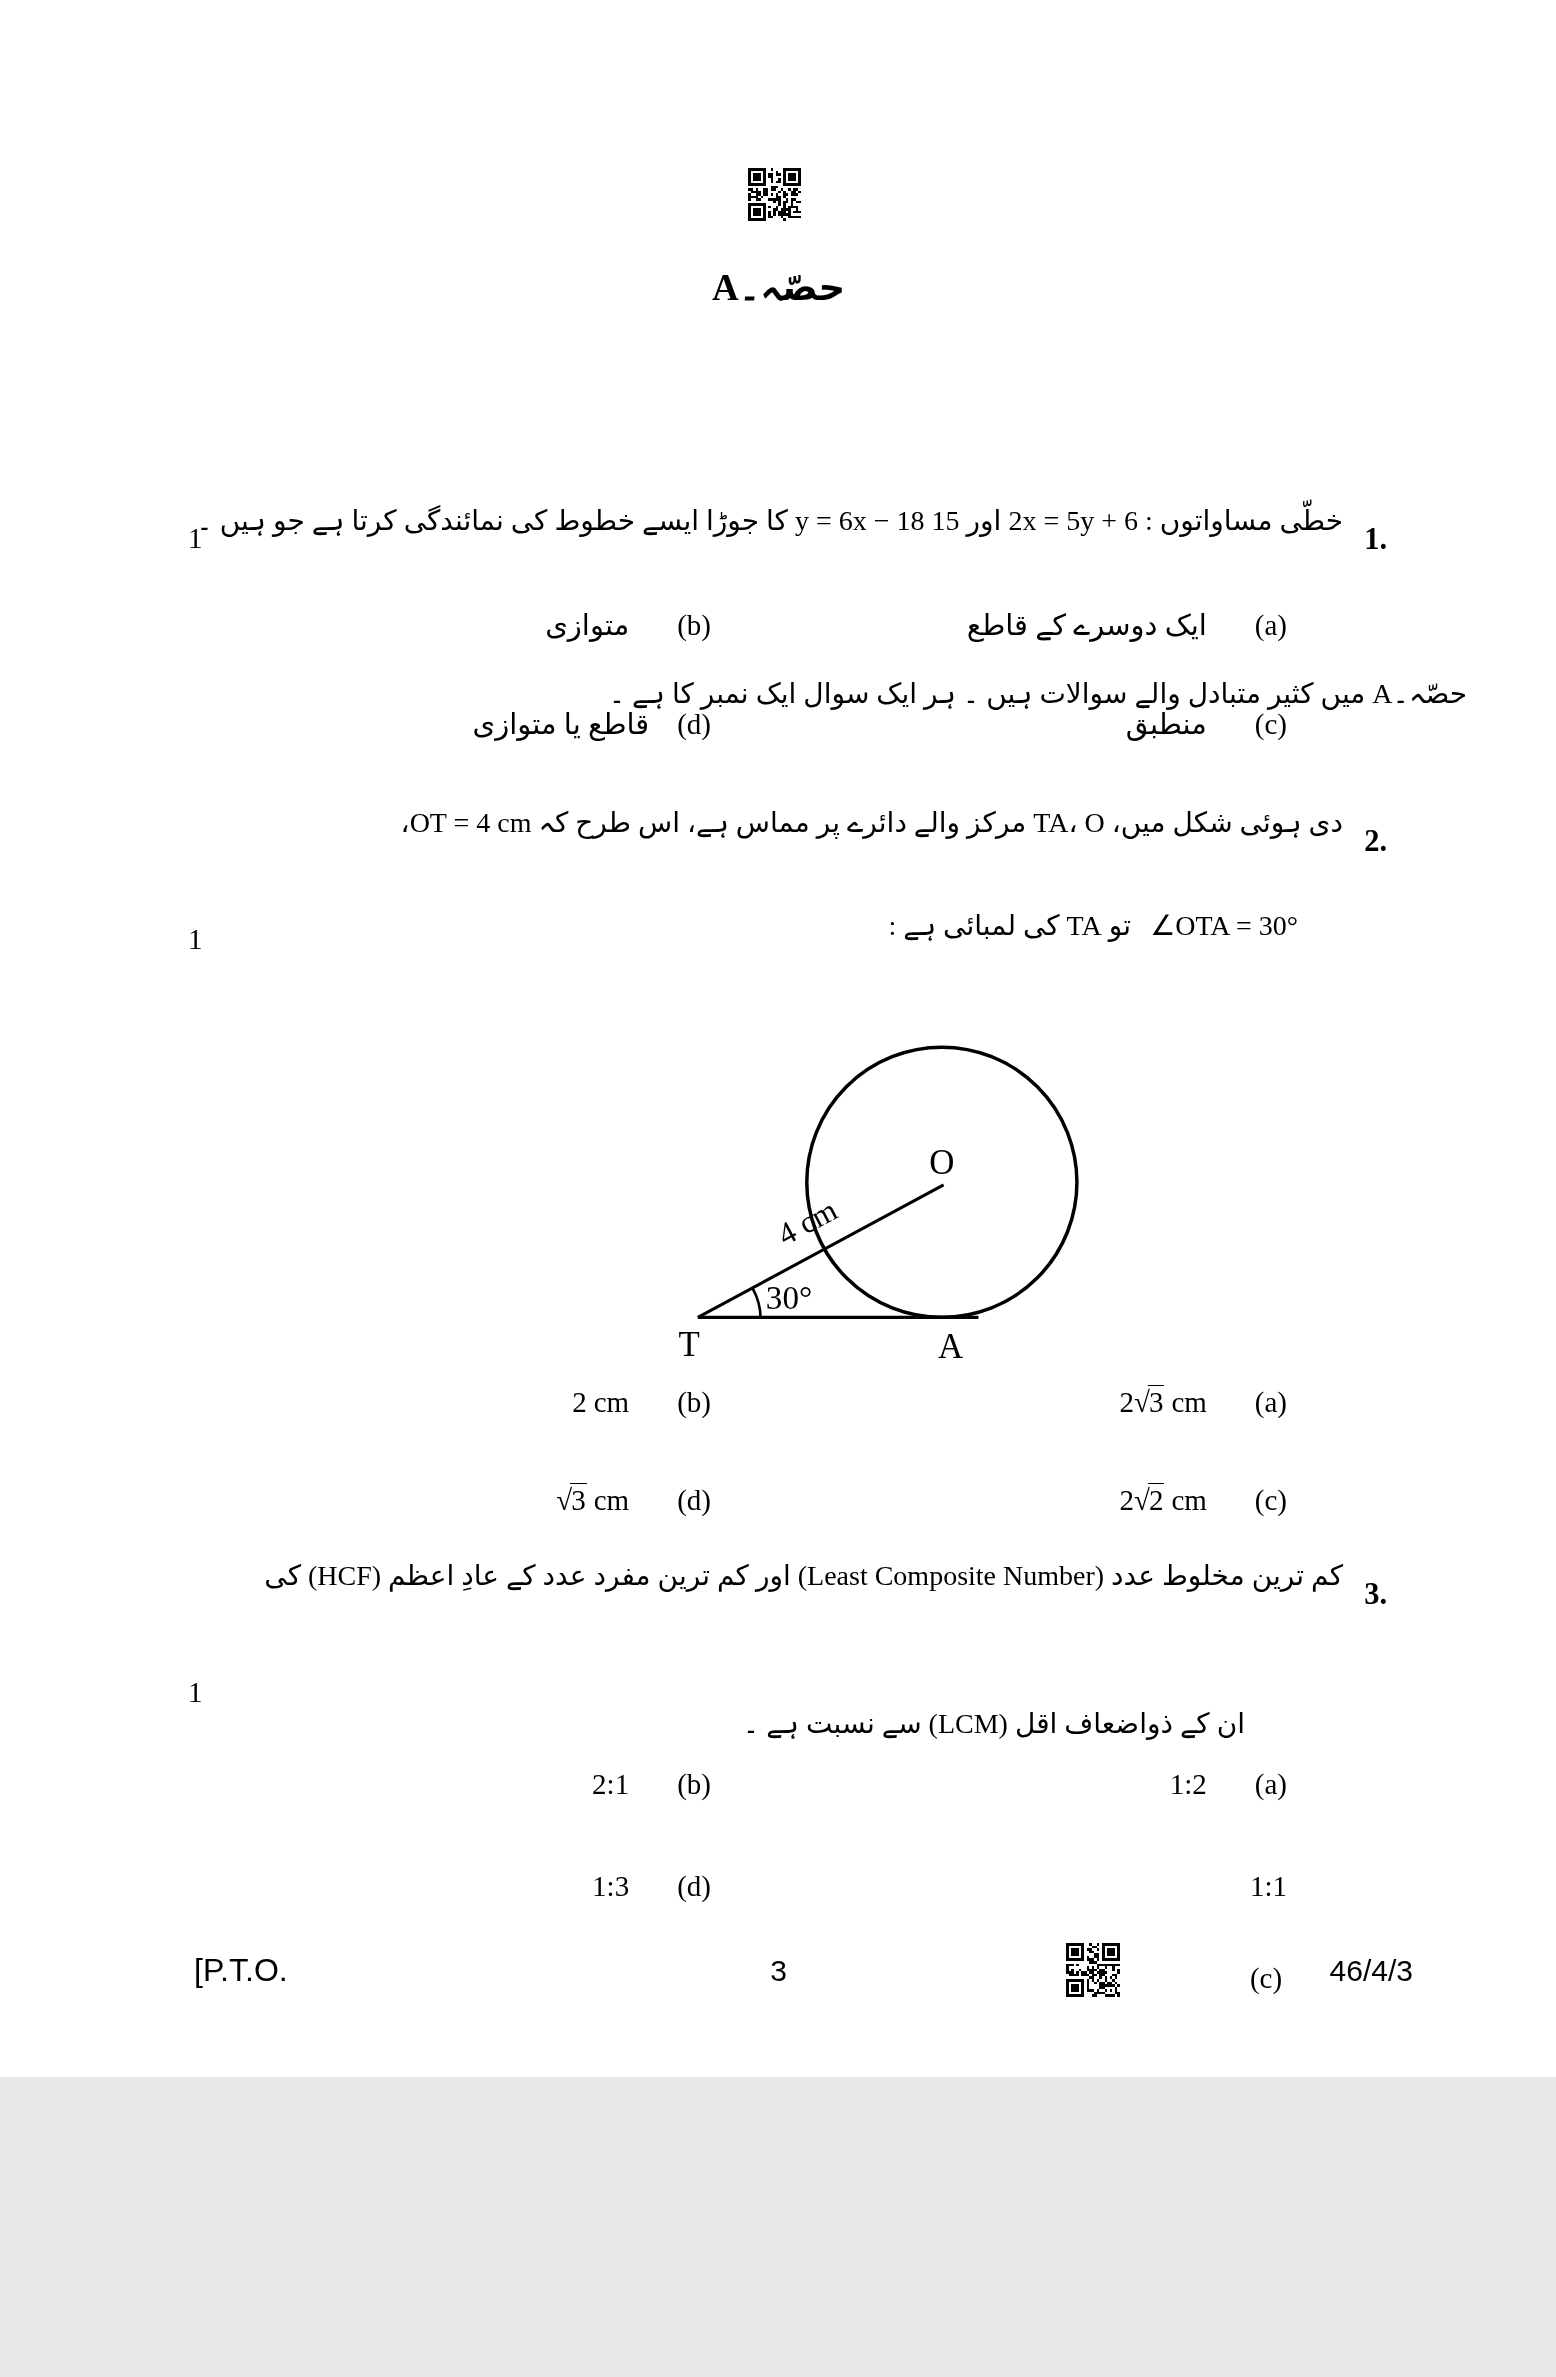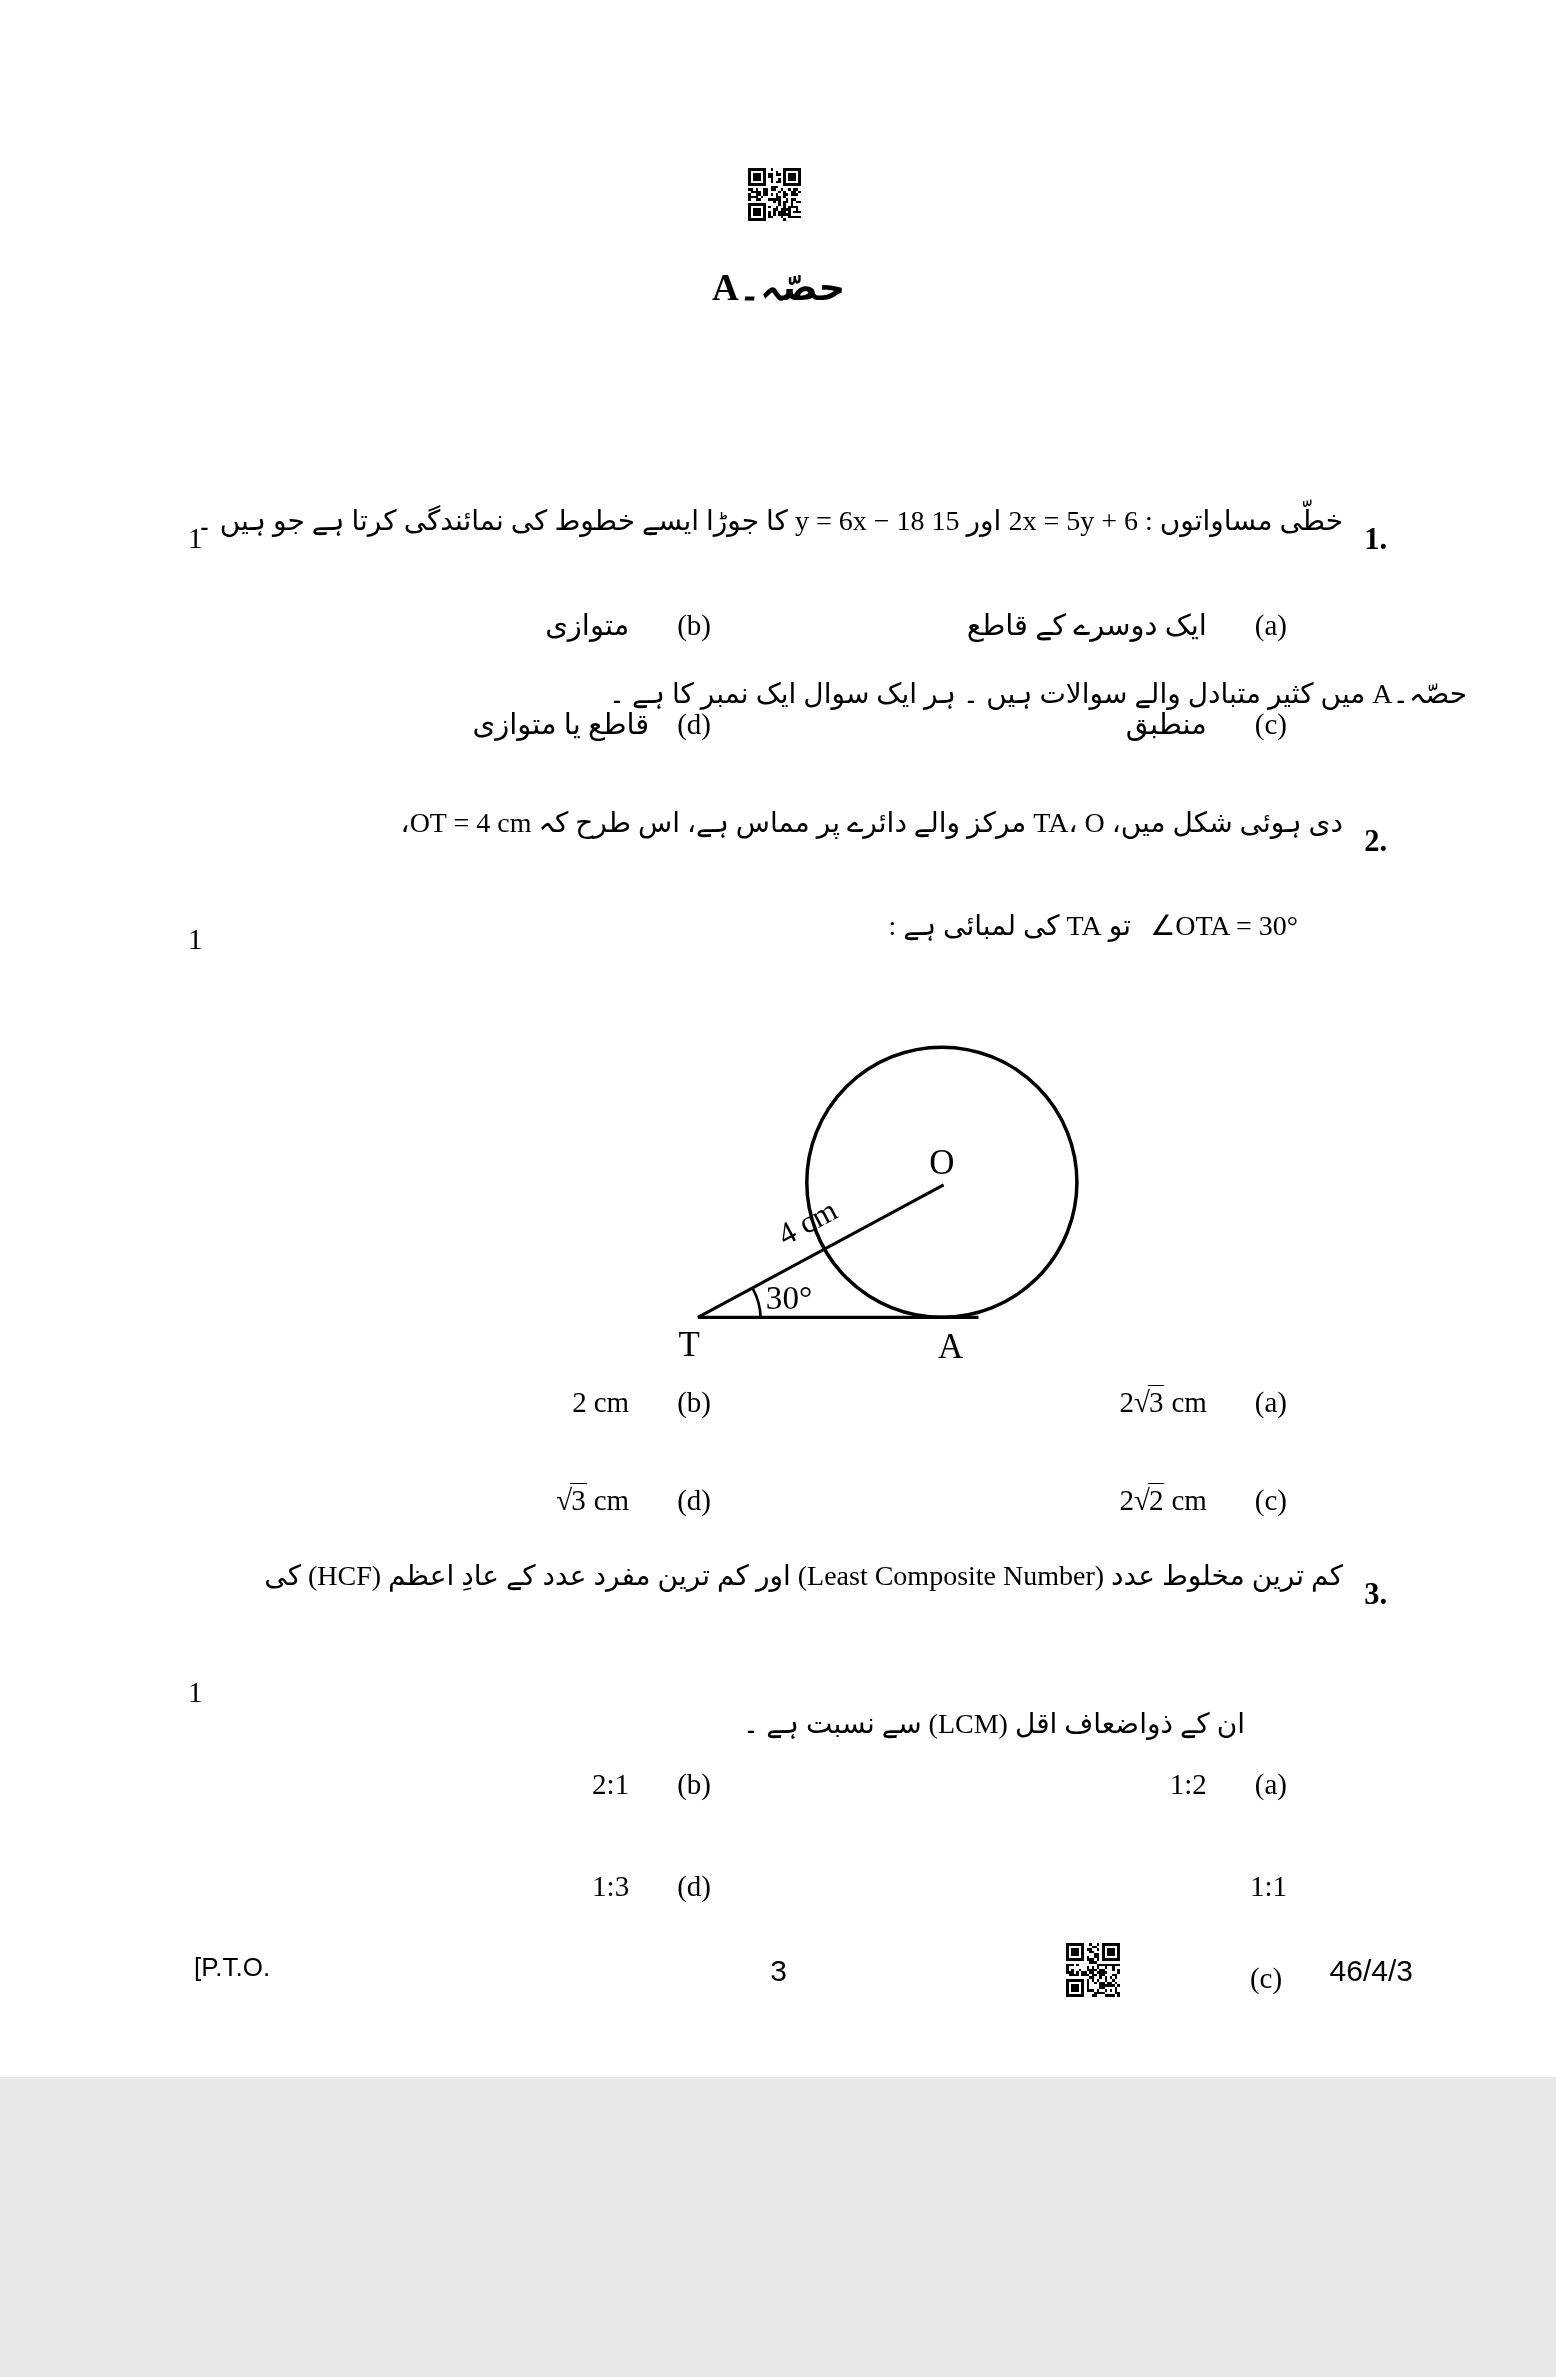--- a/index.html
+++ b/index.html
@@ -30,21 +30,21 @@
   }
   .opt.col-r{right:270px;}
   .opt.col-l{right:846px;}
   .opt-lab{font-family:"Liberation Serif",serif;}
   .opt-val{direction:rtl;unicode-bidi:plaintext;}
   .opt-val .rn{border-top:1.9px solid #000;padding:0 0.9px;}
   .opt-val .sq{letter-spacing:-1.7px;}
   .opt-val .unit{margin-left:7px;}
   .figure{left:663px;top:1012px;}
   .fig-label{font-family:"Liberation Serif",serif;}
-  .footer-item{font-family:"Liberation Sans",sans-serif;font-size:26px;}
+  .footer-item{font-family:"Liberation Sans",sans-serif;font-size:32px;}
   .pto{left:194px;top:1952px;}
   .pagenum{left:0;right:0;top:1954px;text-align:center;font-size:30px;}
   .code{right:144px;top:1954px;font-size:30px;}
   .qr{background:#fff;}
   .qr-top{left:748px;top:168px;width:53px;height:53px;}
   .qr-bottom{left:1066px;top:1943px;width:54px;height:54px;}
   .logo-name{left:1254px;top:2250px;font-family:"Liberation Sans",sans-serif;
     font-weight:bold;font-size:48px;letter-spacing:-1.7px;line-height:1.1;}
   .logo-com{left:1521px;top:2264px;writing-mode:vertical-rl;
     font-family:"Liberation Sans",sans-serif;font-weight:bold;font-size:12.2px;}

